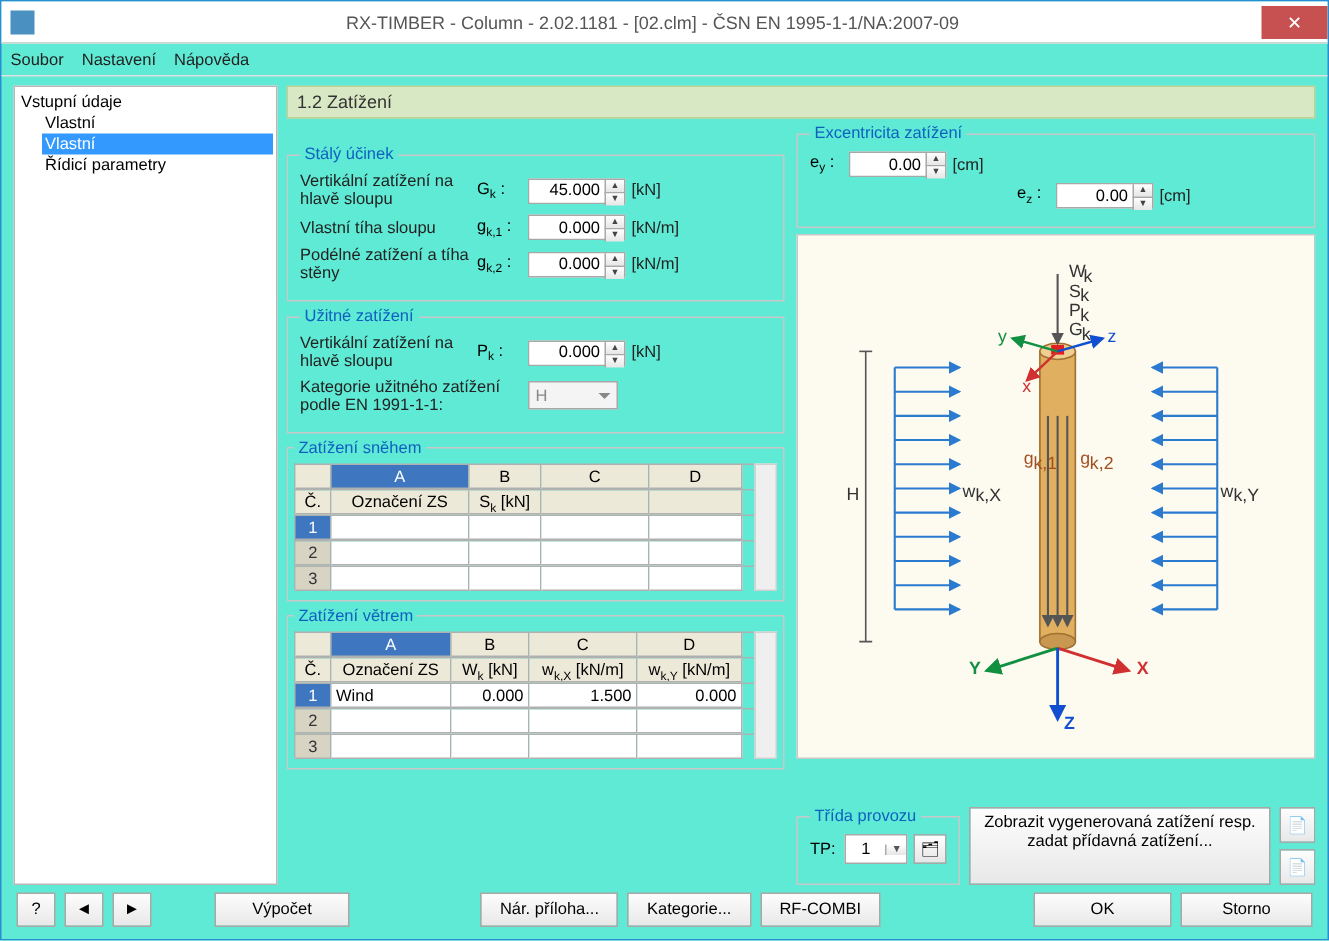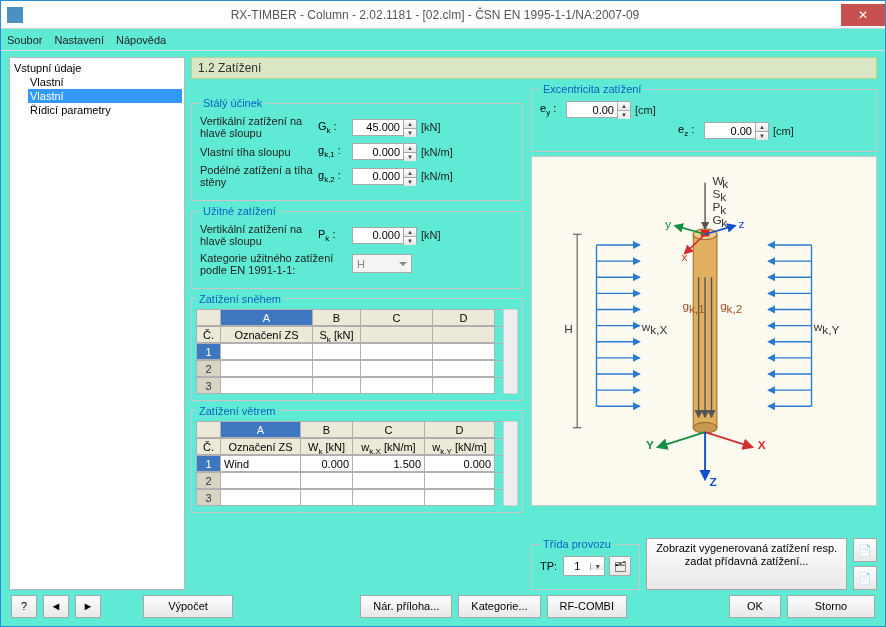--- a/index.html
+++ b/index.html
@@ -408,16 +408,16 @@
     <div class="btn icon-only">?</div>
     <div class="btn icon-only">◄</div>
     <div class="btn icon-only">►</div>
     <div style="width:30px"></div>
     <div class="btn" style="width:90px">Výpočet</div>
     <div class="spacer"></div>
     <div class="btn">Nár. příloha...</div>
     <div class="btn">Kategorie...</div>
     <div class="btn">RF-COMBI</div>
     <div style="width:90px"></div>
-    <div class="btn" style="width:52px">OK</div>
+    <div class="btn" style="width:92px">OK</div>
     <div class="btn" style="width:88px">Storno</div>
   </div>
 </div>
 
 </body></html>

